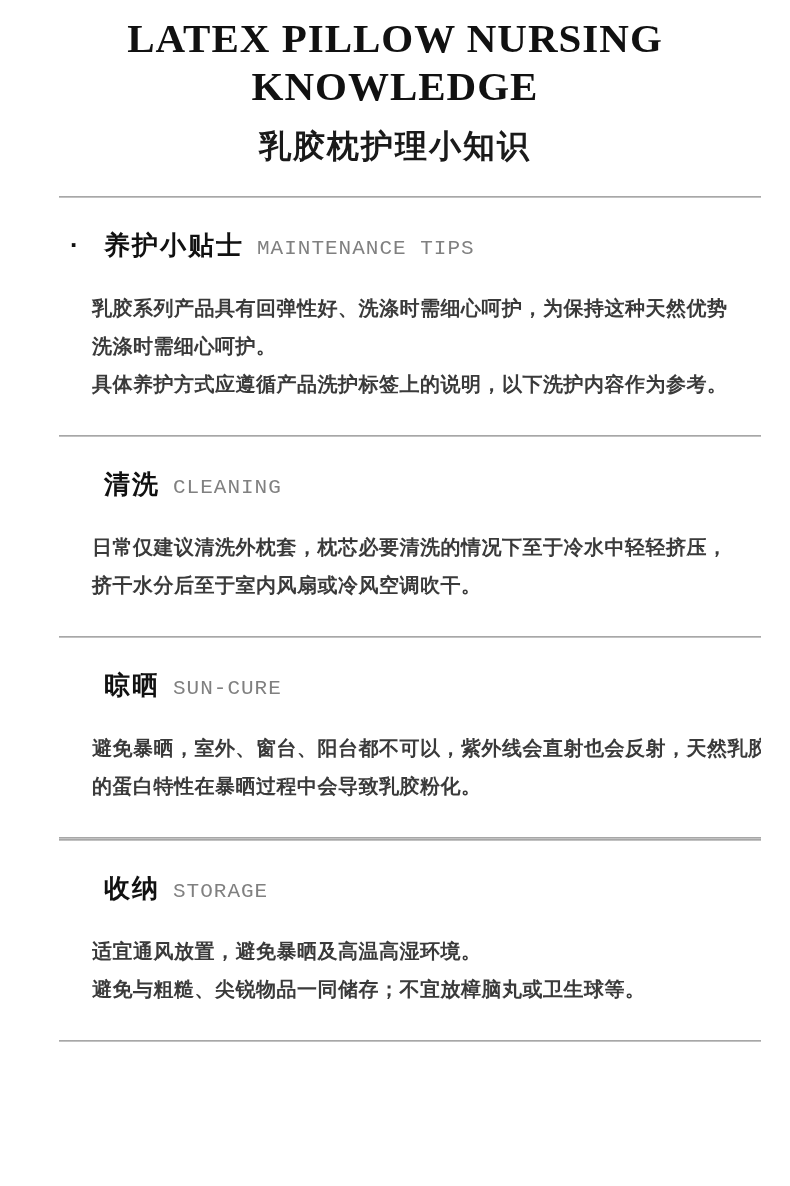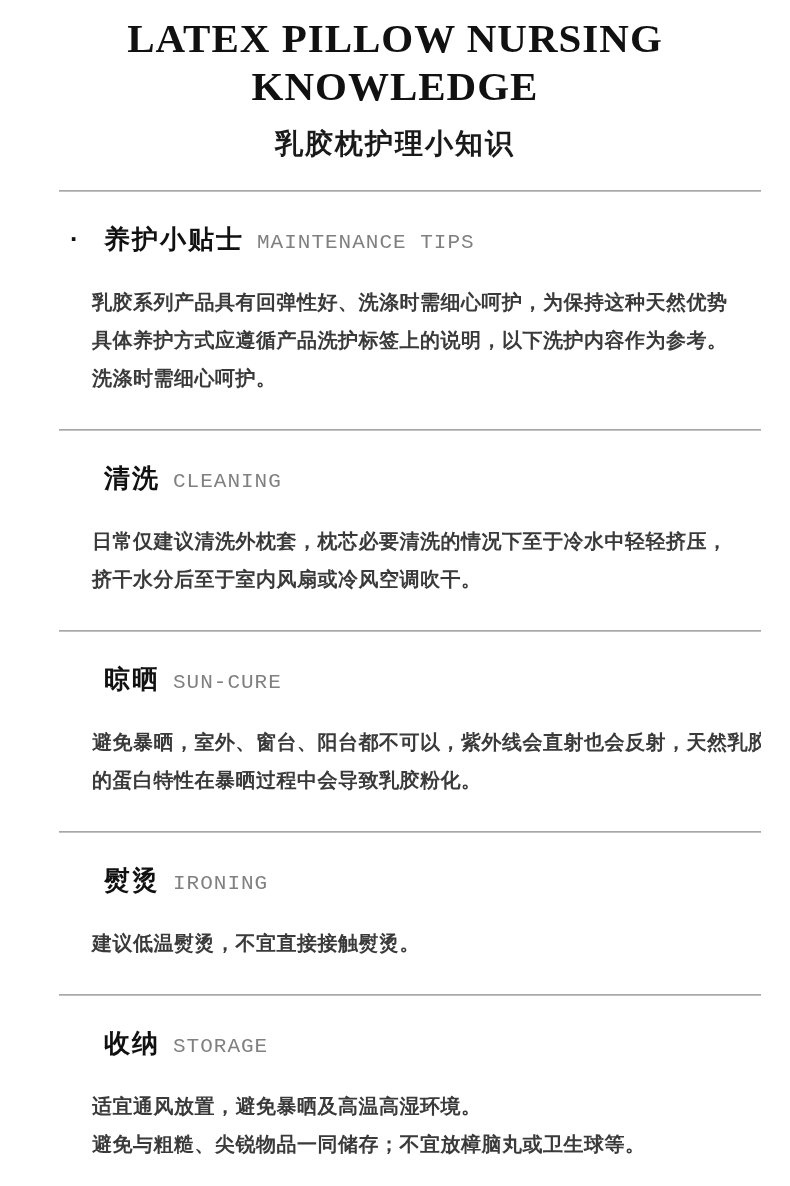--- a/index.html
+++ b/index.html
@@ -23,21 +23,21 @@
   .main-title {
     font-family: "Liberation Serif", "DejaVu Serif", serif;
     font-weight: bold;
     font-size: 41px;
     line-height: 48px;
     letter-spacing: 1px;
     color: #111111;
   }
   .sub-title {
     margin-top: 15px;
-    font-size: 28px;
+    font-size: 32px;
     font-weight: 600;
     letter-spacing: 2px;
     color: #1a1a1a;
   }
 
   
   .content {
     margin: 27px 30px 0 30px; 
     width: 716px;
   }
@@ -106,22 +106,22 @@
 
     <div class="divider"></div>
 
     <div class="section">
       <div class="section-heading">
         <span class="heading-bullet">·</span>
         <span class="heading-zh">养护小贴士</span>
         <span class="heading-en">MAINTENANCE TIPS</span>
       </div>
       <div class="body-line">乳胶系列产品具有回弹性好、洗涤时需细心呵护，为保持这种天然优势</div>
+      <div class="body-line">洗涤时需细心呵护。</div>
       <div class="body-line">具体养护方式应遵循产品洗护标签上的说明，以下洗护内容作为参考。</div>
-      <div class="body-line">洗涤时需细心呵护。</div>
     </div>
 
     <div class="divider"></div>
 
     <div class="section">
       <div class="section-heading">
         <span class="heading-zh">清洗</span>
         <span class="heading-en">CLEANING</span>
       </div>
       <div class="body-line">日常仅建议清洗外枕套，枕芯必要清洗的情况下至于冷水中轻轻挤压，</div>
@@ -134,27 +134,20 @@
       <div class="section-heading">
         <span class="heading-zh">晾晒</span>
         <span class="heading-en">SUN-CURE</span>
       </div>
       <div class="body-line">避免暴晒，室外、窗台、阳台都不可以，紫外线会直射也会反射，天然乳胶</div>
       <div class="body-line">的蛋白特性在暴晒过程中会导致乳胶粉化。</div>
     </div>
 
     <div class="divider"></div>
 
-    <div class="section">
-      <div class="section-heading">
-        <span class="heading-zh">熨烫</span>
-        <span class="heading-en">IRONING</span>
-      </div>
-      <div class="body-line">建议低温熨烫，不宜直接接触熨烫。</div>
-    </div>
 
     <div class="divider"></div>
 
     <div class="section">
       <div class="section-heading">
         <span class="heading-zh">收纳</span>
         <span class="heading-en">STORAGE</span>
       </div>
       <div class="body-line">适宜通风放置，避免暴晒及高温高湿环境。</div>
       <div class="body-line">避免与粗糙、尖锐物品一同储存；不宜放樟脑丸或卫生球等。</div>

